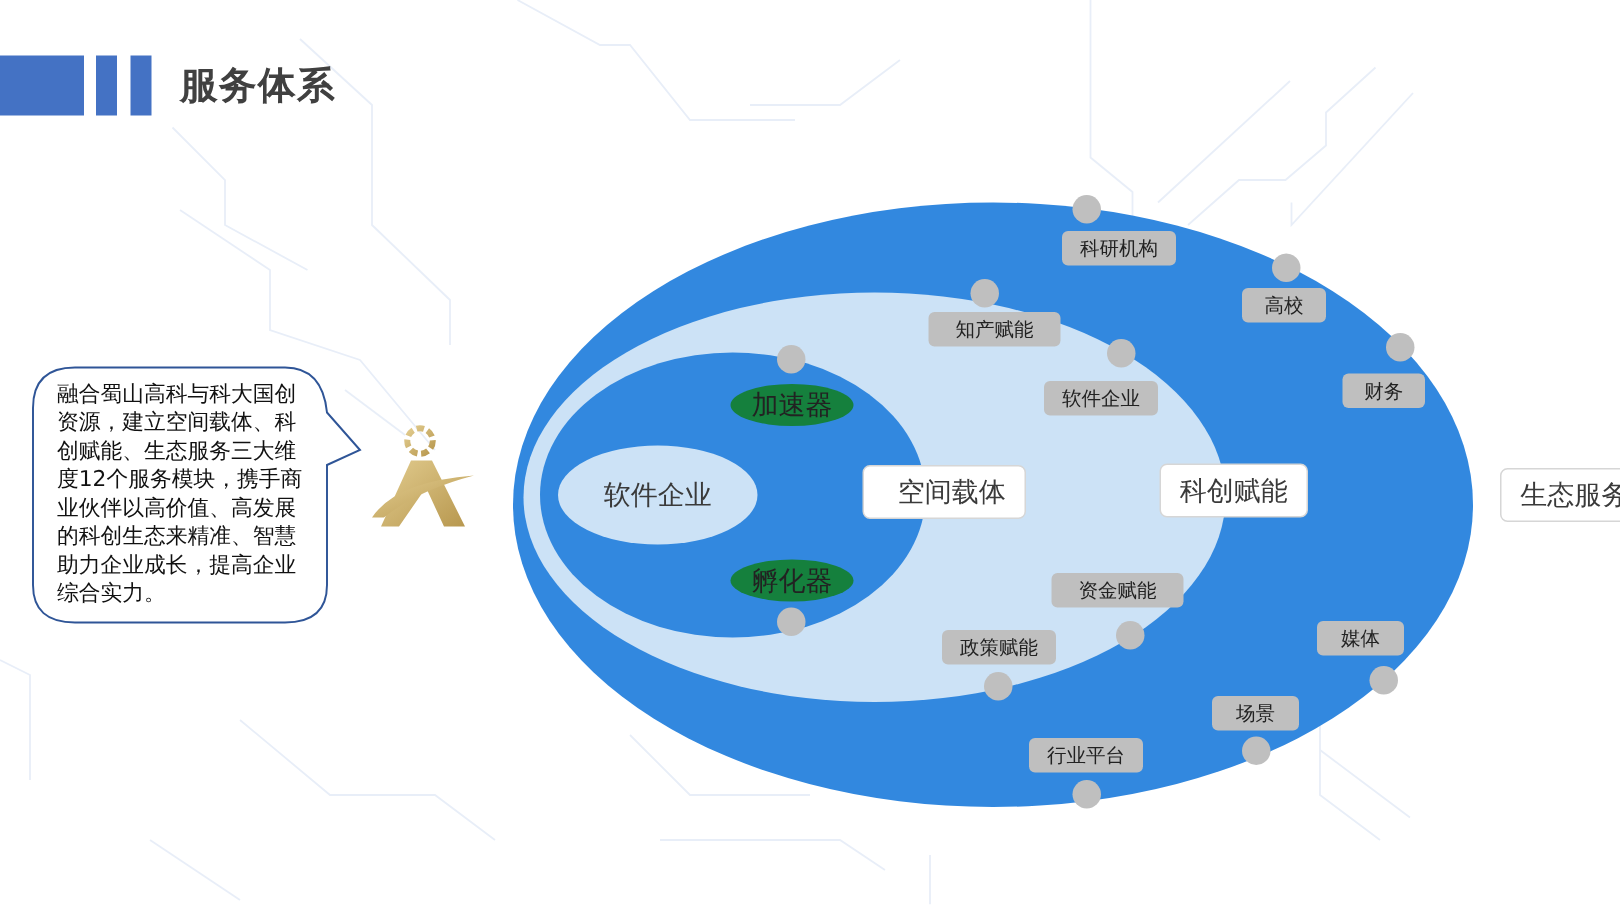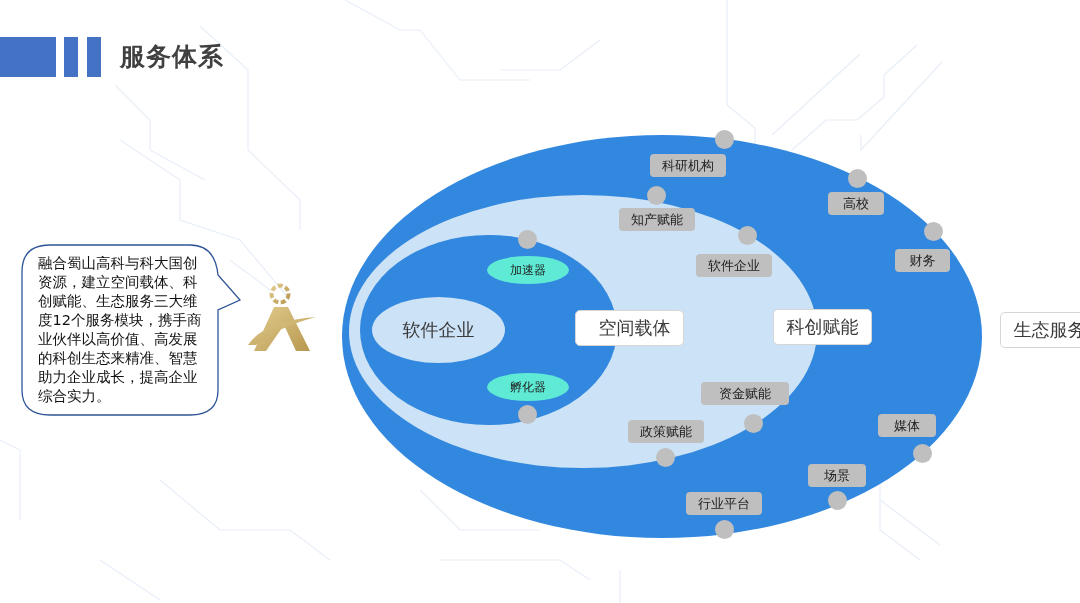--- a/index.html
+++ b/index.html
@@ -8,21 +8,21 @@
   .bg-lines { position:absolute; left:0; top:0; width:1080px; height:603px; }
   .header-bar { position:absolute; background:#4472c4; }
   .title { position:absolute; left:120px; top:40px; font-size:25px; font-weight:bold; color:#404040; letter-spacing:1px; }
   .bubble { position:absolute; left:0; top:0; }
   .bubble-text { position:absolute; left:38px; top:254px; width:170px; font-size:14.5px; line-height:19px; color:#111; }
   .logo { position:absolute; left:244px; top:283px; width:74px; height:70px; }
   .diagram { position:absolute; left:0; top:0; width:1080px; height:603px; }
   .ell { position:absolute; border-radius:50%; }
   .gray-pill { position:absolute; background:#bfbfbf; border-radius:4px; color:#222; font-size:13px;
                display:flex; align-items:center; justify-content:center; height:23px; }
-  .gray-oval { position:absolute; background:#5eead4; border-radius:50%; color:#222; font-size:12px;
+  .gray-oval { position:absolute; background:#15803d; border-radius:50%; color:#222; font-size:18px;
                display:flex; align-items:center; justify-content:center; }
   .dot { position:absolute; width:19px; height:19px; border-radius:50%; background:#bfbfbf; }
   .white-box { position:absolute; background:#fff; border:1px solid #d6d6d6; border-radius:5px; color:#3a3a3a;
                font-size:18px; display:flex; align-items:center; justify-content:center; height:34px; }
   .core { position:absolute; display:flex; align-items:center; justify-content:center; color:#3a3a3a; font-size:18px; }
 </style>
 </head>
 <body>
 
 <svg class="bg-lines" viewBox="0 0 1080 603">
@@ -83,30 +83,30 @@
   <div class="white-box" style="left:575px;top:310px;width:97px;padding-left:10px;">空间载体</div>
   <div class="white-box" style="left:773px;top:309px;width:97px;">科创赋能</div>
   <div class="white-box" style="left:1000px;top:312px;width:97px;">生态服务</div>
 
   <div class="dot" style="left:518px;top:230px;"></div>
   <div class="gray-oval" style="left:487px;top:256px;width:82px;height:28px;">加速器</div>
   <div class="gray-oval" style="left:487px;top:373px;width:82px;height:28px;">孵化器</div>
   <div class="dot" style="left:518px;top:405px;"></div>
 
   <div class="dot" style="left:647px;top:186px;"></div>
-  <div class="gray-pill" style="left:619px;top:208px;width:76px;">知产赋能</div>
+  <div class="gray-pill" style="left:619px;top:208px;width:88px;">知产赋能</div>
   <div class="dot" style="left:738px;top:226px;"></div>
   <div class="gray-pill" style="left:696px;top:254px;width:76px;">软件企业</div>
   <div class="gray-pill" style="left:701px;top:382px;width:88px;">资金赋能</div>
   <div class="dot" style="left:744px;top:414px;"></div>
   <div class="gray-pill" style="left:628px;top:420px;width:76px;">政策赋能</div>
   <div class="dot" style="left:656px;top:448px;"></div>
 
   <div class="dot" style="left:715px;top:130px;"></div>
-  <div class="gray-pill" style="left:650px;top:154px;width:76px;text-align:center;">科研机构</div>
+  <div class="gray-pill" style="left:708px;top:154px;width:76px;text-align:center;">科研机构</div>
   <div class="dot" style="left:848px;top:169px;"></div>
   <div class="gray-pill" style="left:828px;top:192px;width:56px;text-align:center;">高校</div>
   <div class="dot" style="left:924px;top:222px;"></div>
   <div class="gray-pill" style="left:895px;top:249px;width:55px;">财务</div>
   <div class="gray-pill" style="left:878px;top:414px;width:58px;">媒体</div>
   <div class="dot" style="left:913px;top:444px;"></div>
   <div class="gray-pill" style="left:808px;top:464px;width:58px;">场景</div>
   <div class="dot" style="left:828px;top:491px;"></div>
   <div class="gray-pill" style="left:686px;top:492px;width:76px;">行业平台</div>
   <div class="dot" style="left:715px;top:520px;"></div>

